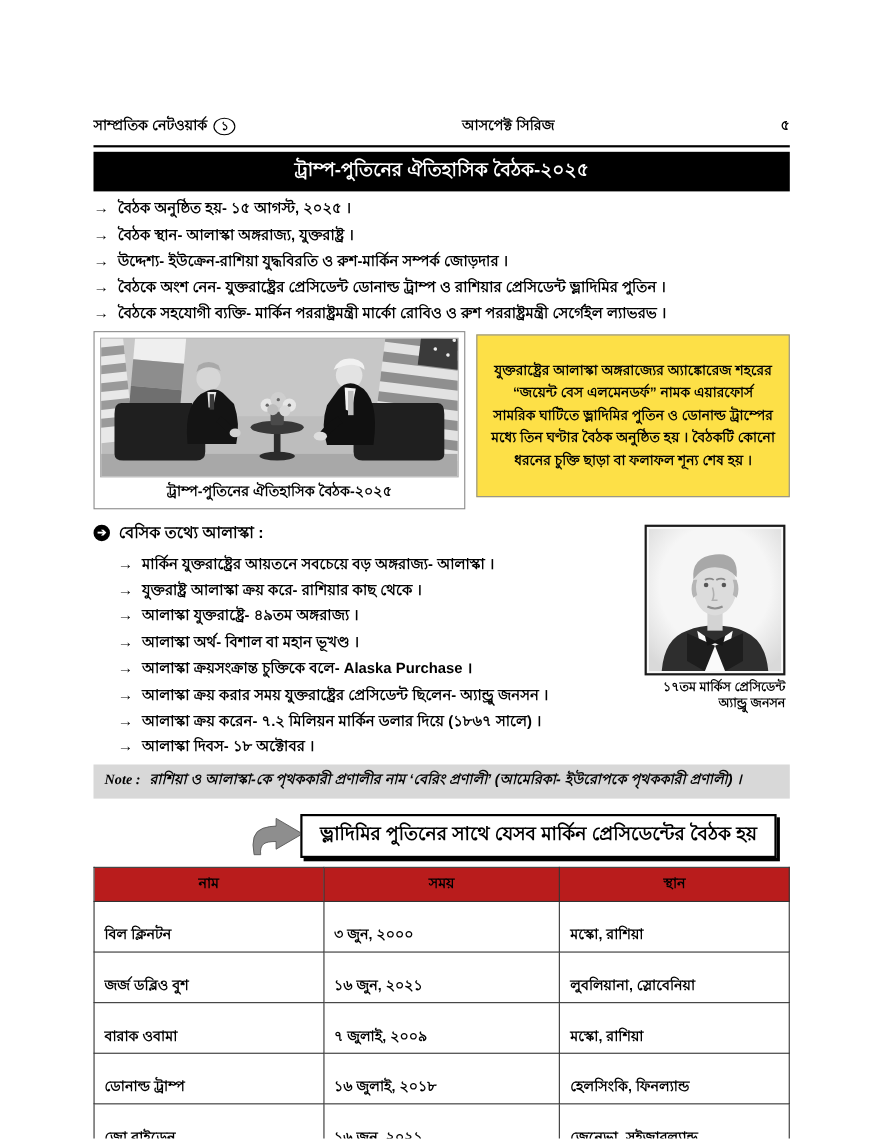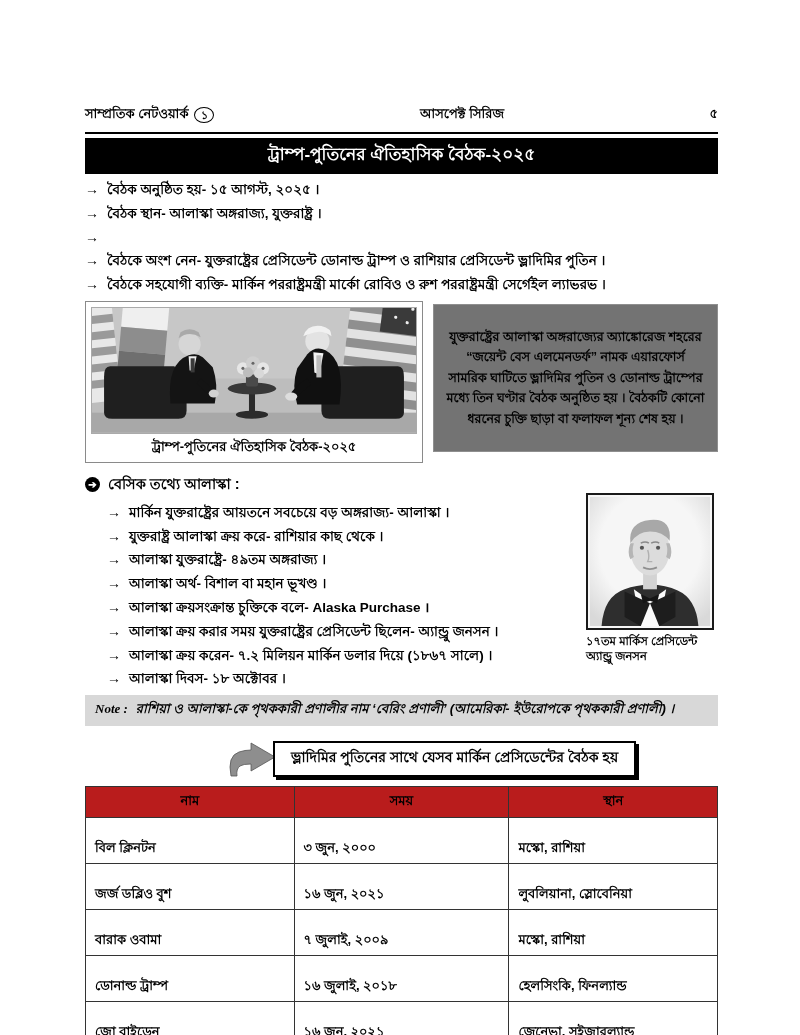--- a/index.html
+++ b/index.html
@@ -29,46 +29,46 @@
   .blist li { display:flex; gap:8px; font-size:13.5px; font-weight:600; line-height:1.2;
               margin-bottom:7px; }
   .arrow-glyph { font-weight:700; font-size:14px; flex:0 0 auto; transform:translateY(-1px); }
 
   
   .media-row { display:flex; gap:10px; margin-top:4px; align-items:flex-start; }
   .photo-box { width:338px; border:1px solid #8a8a8a; padding:5px 5px 2px; background:#fff; }
   .photo-frame { border:1px solid #aaa; }
   .photo-frame svg { display:block; width:100%; height:auto; }
   .photo-caption { text-align:center; font-size:13px; font-weight:600; padding:3px 0 2px; }
-  .info-box { flex:1; background:#737373; border:1px solid #8f8f8f; margin-top:3px;
+  .info-box { flex:1; background:#fde047; border:1px solid #8f8f8f; margin-top:3px;
               padding:22px 12px; text-align:center; font-size:12.6px; font-weight:700;
               line-height:1.62; }
 
   
   .section { position:relative; margin-top:10px; }
   .sec-head { display:flex; align-items:center; gap:8px; font-size:14.5px; font-weight:700; }
   .circle-icon { display:inline-flex; align-items:center; justify-content:center;
                  width:15px; height:15px; border-radius:50%; background:#000; color:#fff;
                  font-size:10px; line-height:1; }
   .section .blist { margin-left:22px; width:470px; }
-  .portrait-wrap { position:absolute; top:20px; right:4px; width:128px; text-align:left; }
+  .portrait-wrap { position:absolute; top:4px; right:4px; width:128px; text-align:right; }
   .portrait-frame { border:2px solid #1a1a1a; background:#f7f7f7; padding:2px; }
   .portrait-frame svg { display:block; width:100%; height:auto; }
   .portrait-caption { font-size:11.5px; font-weight:700; line-height:1.35; margin-top:4px; }
 
   
   .note { display:flex; gap:8px; background:#d8d8d8; padding:4px 10px 6px; margin-top:2px;
           font-size:13px; font-weight:700; font-style:italic; align-items:baseline; }
   .note-label { font-family:"Liberation Serif", serif; font-weight:700; font-style:italic; }
 
   
   .arrow-banner { display:flex; align-items:center; margin:14px 0 8px 140px; }
   .arrow-banner svg { display:block; margin-right:-4px; }
   .arrow-banner-box { border:2px solid #000; box-shadow:3px 3px 0 #000; background:#fff;
-                      padding:3px 16px 5px; font-size:14px; font-weight:700; }
+                      padding:3px 16px 5px; font-size:17px; font-weight:700; }
 
   
   table.meet { width:100%; border-collapse:collapse; border:1.5px solid #000; }
   table.meet th, table.meet td { border:1px solid #333; font-size:13px; padding:20px 9px 4px; }
   table.meet th { background:#b91c1c; font-weight:700; text-align:center; padding:4px 0 5px; }
   table.meet td { font-weight:600; text-align:left; height:22px; }
   table.meet col.c1 { width:33%; } table.meet col.c2 { width:34%; } table.meet col.c3 { width:33%; }
 
   
   .blist2 { list-style:none; margin:4px 0 0; padding:0; }
@@ -95,20 +95,21 @@
     <li>
         <span class="arrow-glyph">→</span>
         <span>বৈঠক অনুষ্ঠিত হয়- ১৫ আগস্ট, ২০২৫ ।</span>
       </li>
     <li>
         <span class="arrow-glyph">→</span>
         <span>বৈঠক স্থান- আলাস্কা অঙ্গরাজ্য, যুক্তরাষ্ট্র ।</span>
       </li>
     <li>
         <span class="arrow-glyph">→</span>
+        <span>উদ্দেশ্য- ইউক্রেন-রাশিয়া যুদ্ধবিরতি ও রুশ-মার্কিন সম্পর্ক জোড়দার ।</span>
       </li>
     <li>
         <span class="arrow-glyph">→</span>
         <span>বৈঠকে অংশ নেন- যুক্তরাষ্ট্রের প্রেসিডেন্ট ডোনাল্ড ট্রাম্প ও রাশিয়ার প্রেসিডেন্ট ভ্লাদিমির পুতিন ।</span>
       </li>
     <li>
         <span class="arrow-glyph">→</span>
         <span>বৈঠকে সহযোগী ব্যক্তি- মার্কিন পররাষ্ট্রমন্ত্রী মার্কো রোবিও ও রুশ পররাষ্ট্রমন্ত্রী সের্গেইল ল্যাভরভ ।</span>
       </li>
   </ul>

